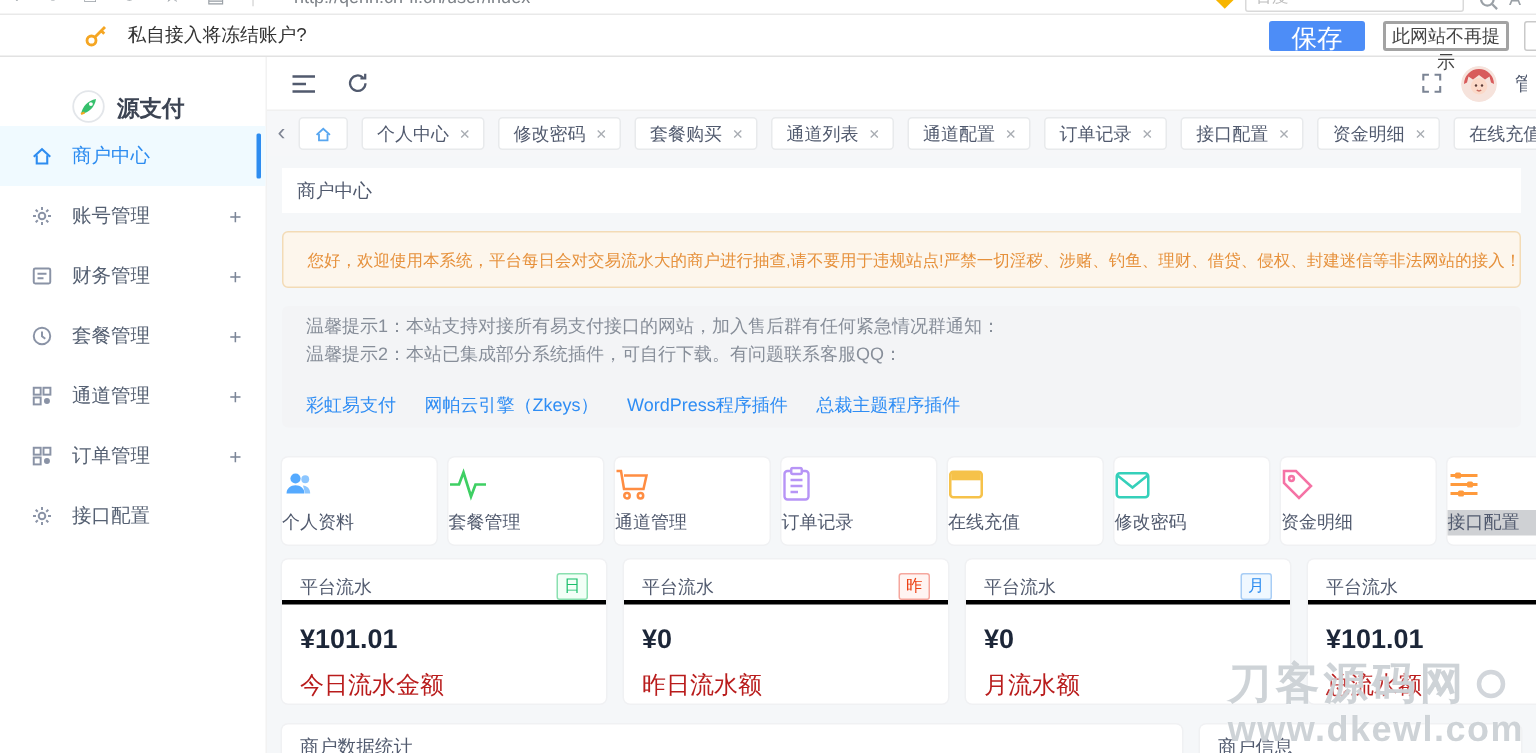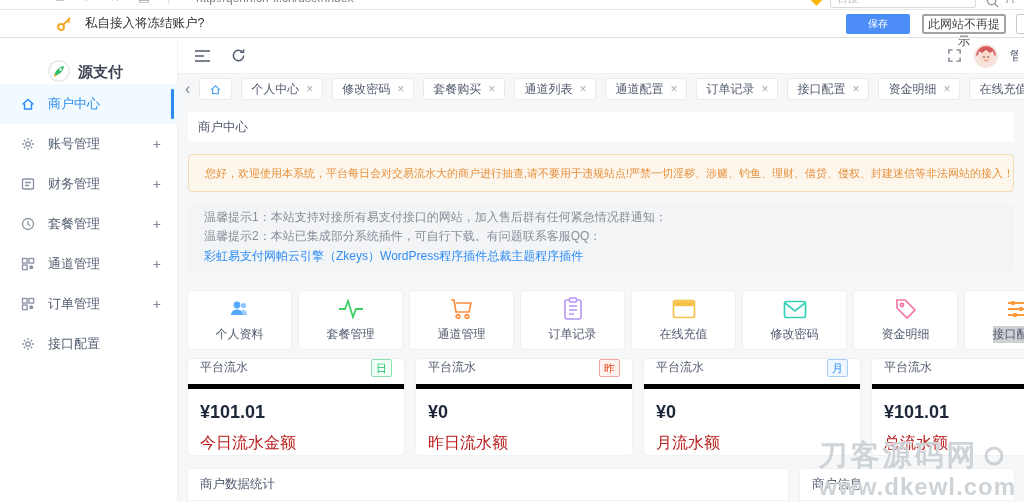--- a/index.html
+++ b/index.html
@@ -15,21 +15,21 @@
   .diamond{position:absolute;left:-2px;top:-5px;width:9px;height:9px;background:#f7b500;transform:rotate(45deg)}
   .chrome-search{position:absolute;left:16px;top:-12px;width:146px;height:20px;border:1px solid #d9d9d9;border-radius:2px;font-size:11px;color:#444;padding:0 6px;background:#fff;font-family:"Liberation Sans",sans-serif}
   .chrome-search::placeholder{color:#bdbdbd}
   .mag{position:absolute;left:172px;top:-6px}
   .chrome-a{position:absolute;left:192px;top:-8px;color:#9aa0a6;font-size:12px}
 
   
   .pwbar{position:absolute;left:0;top:10px;width:1024px;height:28px;background:#fff;border-bottom:1px solid #e2e2e2;display:flex;align-items:center;z-index:5}
   .pw-key{margin-left:56px;display:flex}
   .pw-msg{font-size:12.5px;color:#333;margin-left:13px}
-  .btn-save{position:absolute;left:846px;top:4px;width:64px;height:20px;background:#4d8df7;color:#fff;font-size:10px;border:none;border-radius:2px;cursor:pointer;font-family:Liberation Sans, sans-serif}
+  .btn-save{position:absolute;left:846px;top:4px;width:64px;height:20px;background:#4d8df7;color:#fff;font-size:17px;border:none;border-radius:2px;cursor:pointer;font-family:Liberation Sans, sans-serif}
   .btn-dismiss{position:absolute;left:922px;top:4px;width:84px;height:20px;background:#fff;border:2px solid #a3a3a3;color:#444;font-size:12px;border-radius:2px;cursor:pointer;font-family:"Liberation Sans",sans-serif}
   .btn-stub{position:absolute;left:1016px;top:4px;width:20px;height:20px;background:#fff;border:1px solid #c9c9c9;border-radius:2px;cursor:pointer}
 
   
   .sidebar{position:absolute;left:0;top:38px;width:178px;height:464px;background:#fff;border-right:1px solid #f2f2f2;z-index:3}
   .brand{height:44px;display:flex;align-items:flex-end;padding-left:48px}
   .brand-name{font-size:15px;color:#3c4453;margin-left:8px;font-weight:bold}
   .menu{margin-top:2px}
   .mi{height:40px;display:flex;align-items:center;padding:0 16px 0 20px;color:#556072;font-size:13px;position:relative;cursor:pointer}
   .mi .mico{margin-right:12px;display:flex}
@@ -50,32 +50,32 @@
   .tab-back{color:#808695;font-size:16px;width:14px;text-align:center;cursor:pointer;line-height:1}
   .tab{height:22px;display:flex;align-items:center;background:#fff;border:1px solid #e8eaec;border-radius:3px;padding:0 9px;font-size:12px;color:#515a6e;white-space:nowrap;cursor:pointer;flex:none}
   .tab .x{margin-left:7px;color:#a9adb3;font-size:12px;line-height:1;cursor:pointer}
 
   .page{padding:8px 10px 0}
   .crumb{background:#fff;height:30px;display:flex;align-items:center;padding:0 10px;font-size:12.5px;color:#515a6e;margin-bottom:12px}
 
   .alert{background:#fdf6ec;border:1px solid #f3dbb6;border-radius:4px;height:38px;display:flex;align-items:center;padding:0 16px;margin-bottom:12px;color:#e6913c;font-size:11px;white-space:nowrap;overflow:hidden}
 
   .tips{background:#f3f4f6;border-radius:4px;padding:4px 16px 5px;margin-bottom:20px;font-size:12px;color:#878e99;line-height:19px}
-  .tips .links{display:flex;margin-top:1px}
+  .tips .links{display:flex;gap:19px;margin-top:15px}
   .tips a{color:#2f8df4;text-decoration:none;font-size:12px;cursor:pointer}
 
   .cards{display:flex;gap:8px;margin-bottom:10px;width:900px}
-  .fcard{width:103px;height:58px;background:#fff;border-radius:4px;box-shadow:0 0 0 1px #f0f1f3;display:flex;flex-direction:column;align-items:center;justify-content:center;gap:5px;flex:none;cursor:pointer}
+  .fcard{width:103px;height:58px;background:#fff;border-radius:4px;box-shadow:0 0 0 1px #f0f1f3;display:flex;flex-direction:column;justify-content:center;gap:5px;flex:none;cursor:pointer}
   .fcard .fico{height:24px;display:flex;align-items:center}
   .fcard .flabel{font-size:12px;color:#515a6e}
   .fcard:nth-child(8) .flabel{background:#cfd1d4}
 
   .stats{display:flex;gap:12px;margin-bottom:14px;width:930px}
   .scard{width:216px;height:96px;background:#fff;border-radius:4px;box-shadow:0 0 0 1px #f0f1f3;flex:none}
-  .shead{height:30px;display:flex;align-items:flex-start;justify-content:space-between;padding:0 12px;border-bottom:5px solid #000000;font-size:12px;color:#515a6e}
+  .shead{height:30px;display:flex;align-items:flex-end;justify-content:space-between;padding:0 12px;border-bottom:3px solid #000000;font-size:12px;color:#515a6e}
   .badge{font-size:11px;line-height:16px;padding:0 4px;border-radius:2px;border:1px solid}
   .badge:empty{display:none}
   .b-day{color:#19be6b;border-color:#8ae0b0;background:#f2fff7}
   .b-yest{color:#ed4014;border-color:#f5a79e;background:#fff4f2}
   .b-month{color:#2d8cf0;border-color:#a8cdf5;background:#f0f8ff}
   .sval{font-size:18px;font-weight:700;color:#1c2638;padding:13px 12px 0}
   .slabel{font-size:16px;color:#b91c1c;padding:10px 12px 0}
 
   .panels{display:flex;gap:12px;height:90px}
   .panel{background:#fff;border-radius:4px 4px 0 0;box-shadow:0 0 0 1px #f0f1f3}

